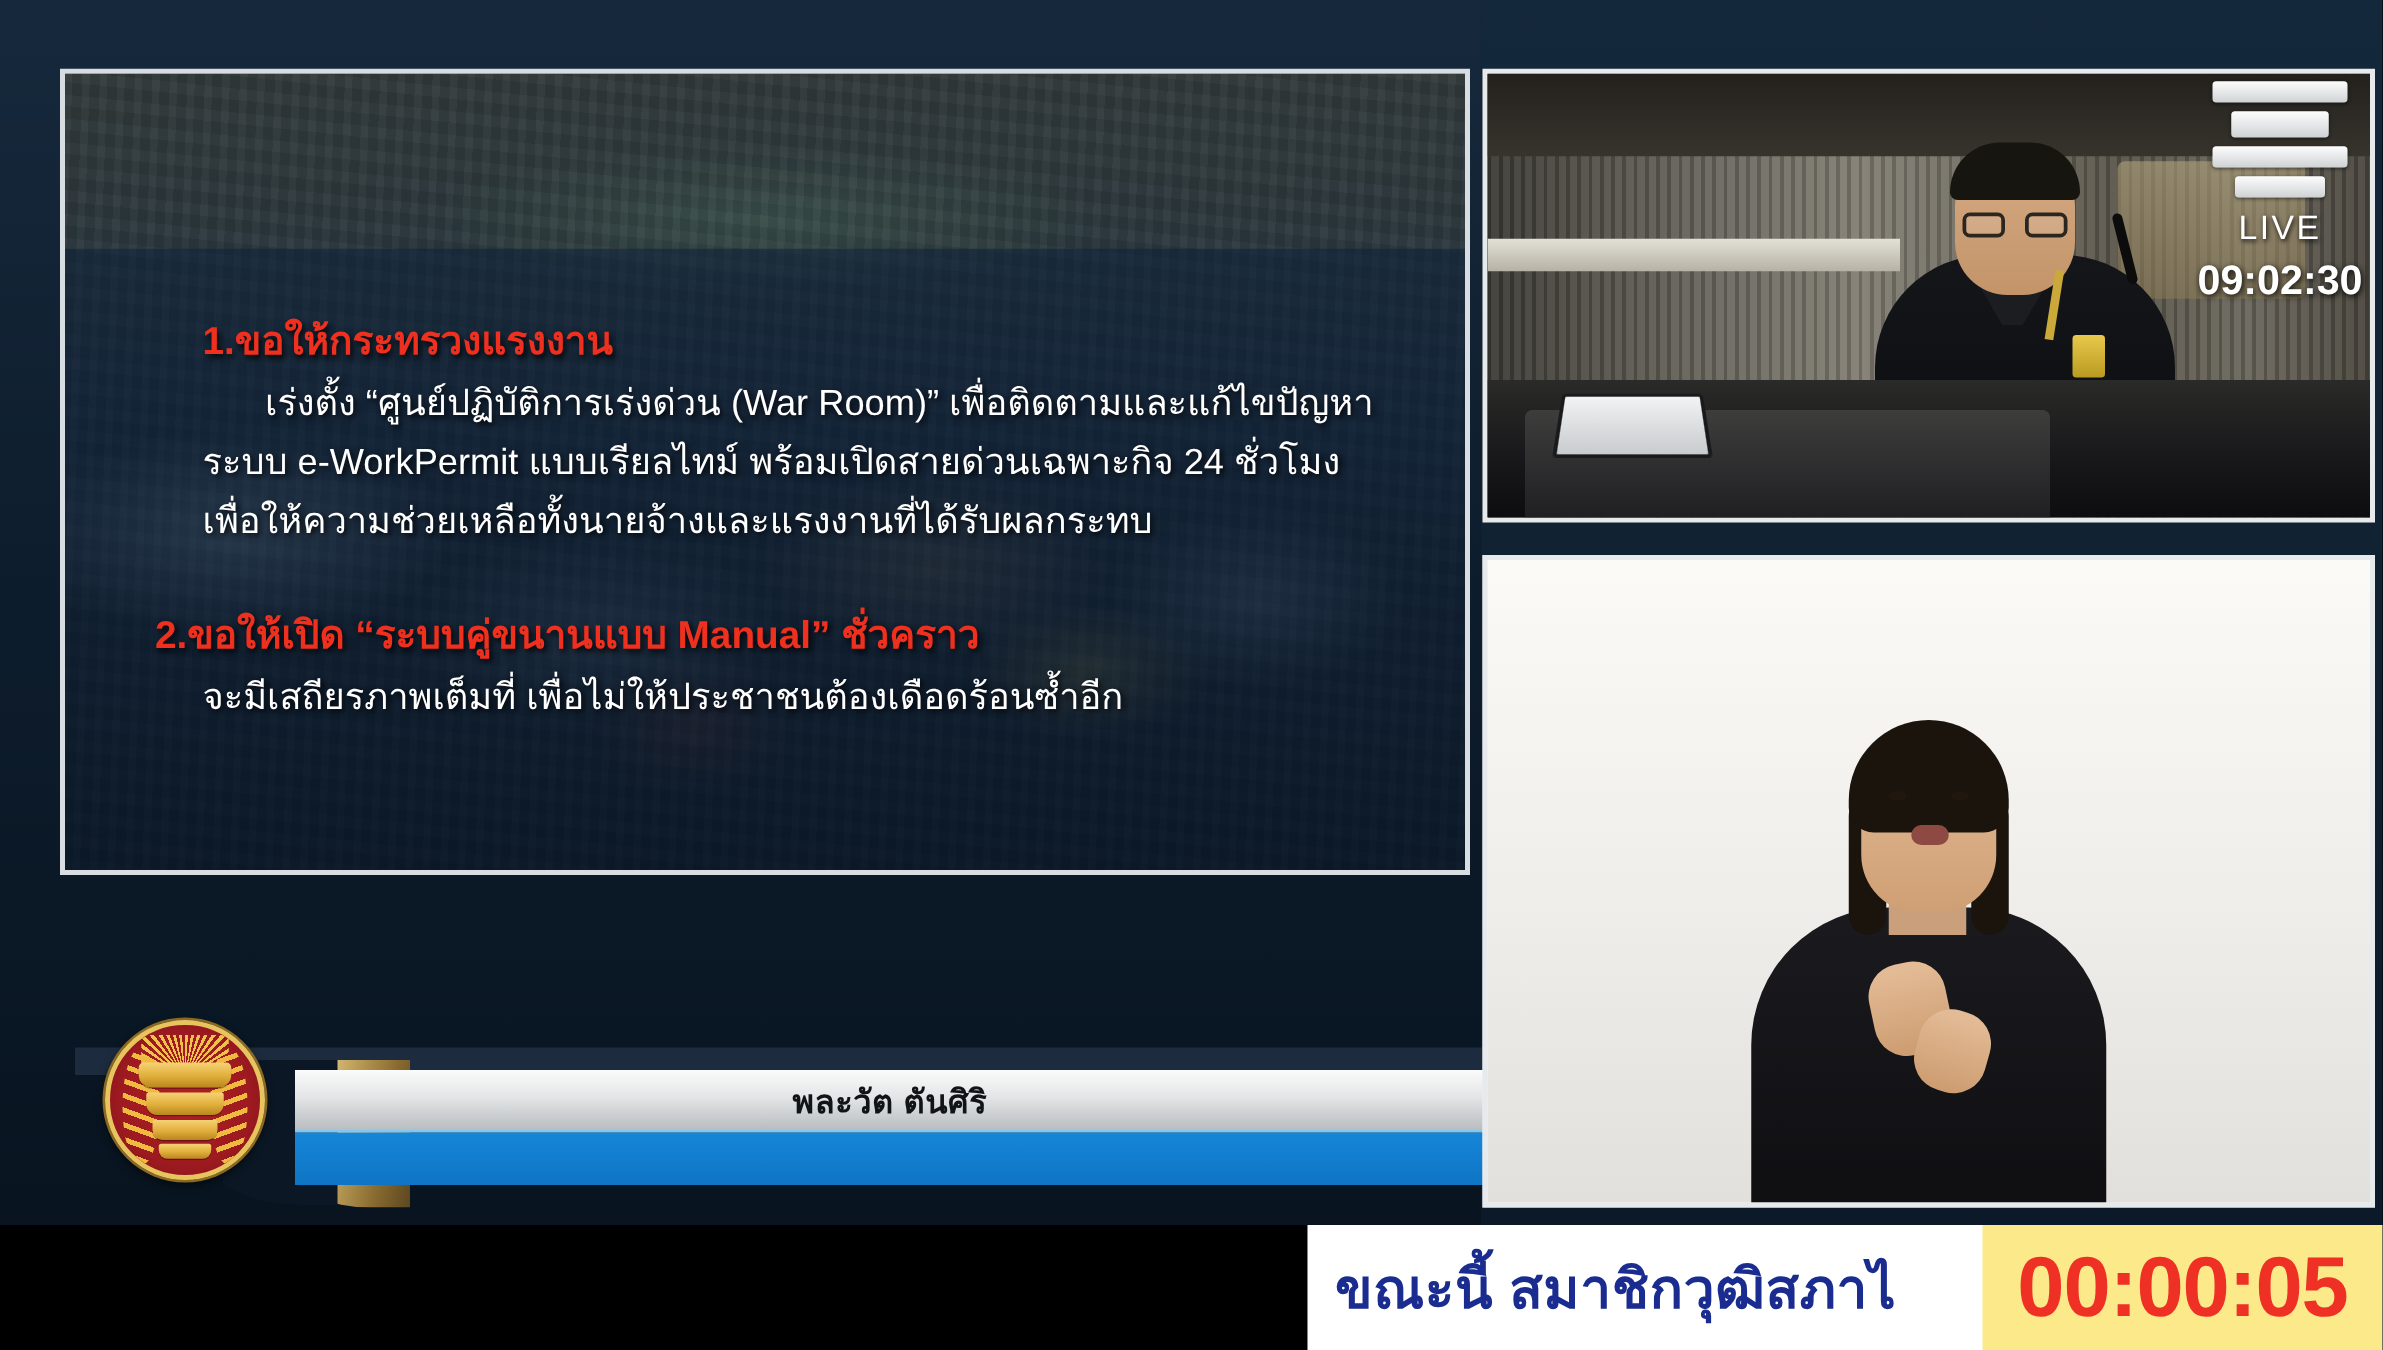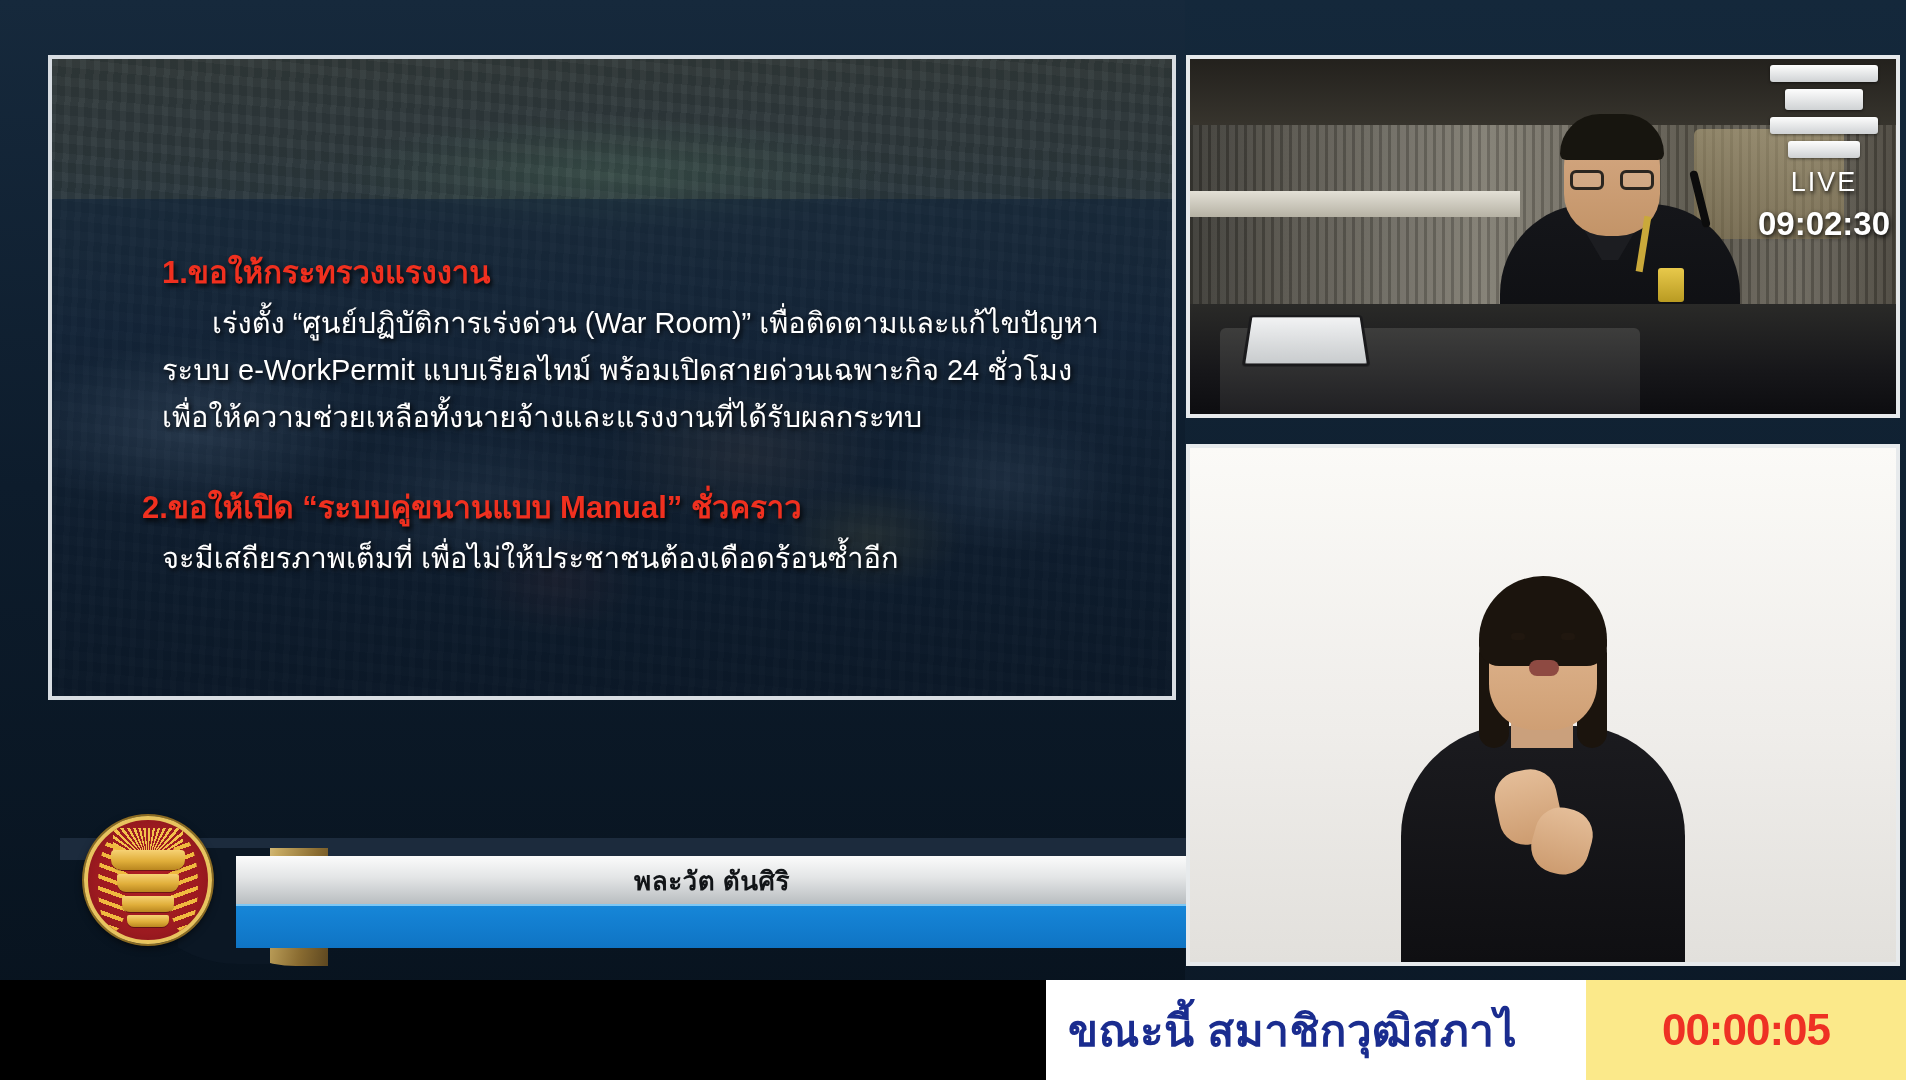--- a/index.html
+++ b/index.html
@@ -70,21 +70,21 @@
   .sec-2{ top:430px; }
 
   .sec-head{
     color:#f0301f;
     font-weight:bold;
     font-size:31px;
     line-height:1.22;
     text-shadow:2px 3px 5px rgba(0,0,0,.9);
     padding-left:110px;
   }
-  .sec-2 .sec-head{ padding-left:90px; }
+  .sec-2 .sec-head{ padding-left:72px; }
 
   .sec-body{ margin-top:8px; }
   .sec-line{
     color:#ffffff; font-size:29px; line-height:1.62;
     text-shadow:2px 2px 5px rgba(0,0,0,.95);
     padding-left:110px;
   }
   .sec-line.indent{ padding-left:160px; }
 
   
@@ -340,21 +340,21 @@
     flex:1; min-width:0; overflow:hidden; white-space:nowrap;
     font-size:44px; font-weight:bold; color:#1a2c8f;
     padding-left:22px; letter-spacing:.5px;
   }
   .timer-box{
     flex:0 0 auto; width:320px; height:100px;
     background:#fbe98a;
     display:flex; align-items:center; justify-content:center;
   }
   .timer-text{
-    font-size:44px; font-weight:bold; color:#ee3124; letter-spacing:-1px;
+    font-size:68px; font-weight:bold; color:#ee3124; letter-spacing:-1px;
   }
   .ticker-left-fill{
     position:absolute; left:0; bottom:0; width:1046px; height:100px;
     background:#000000;
   }
 </style>
 </head>
 <body>
 
 <div id="broadcast">

